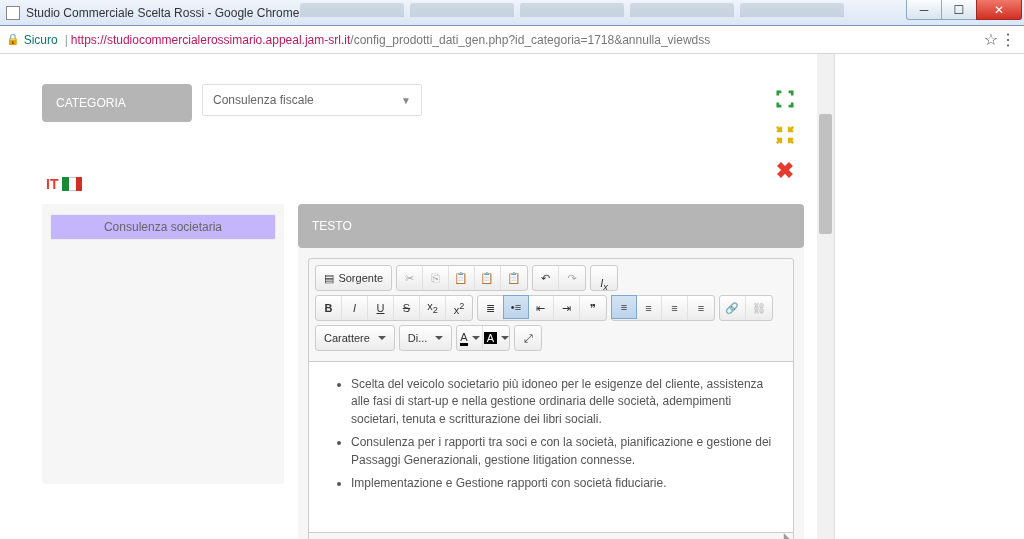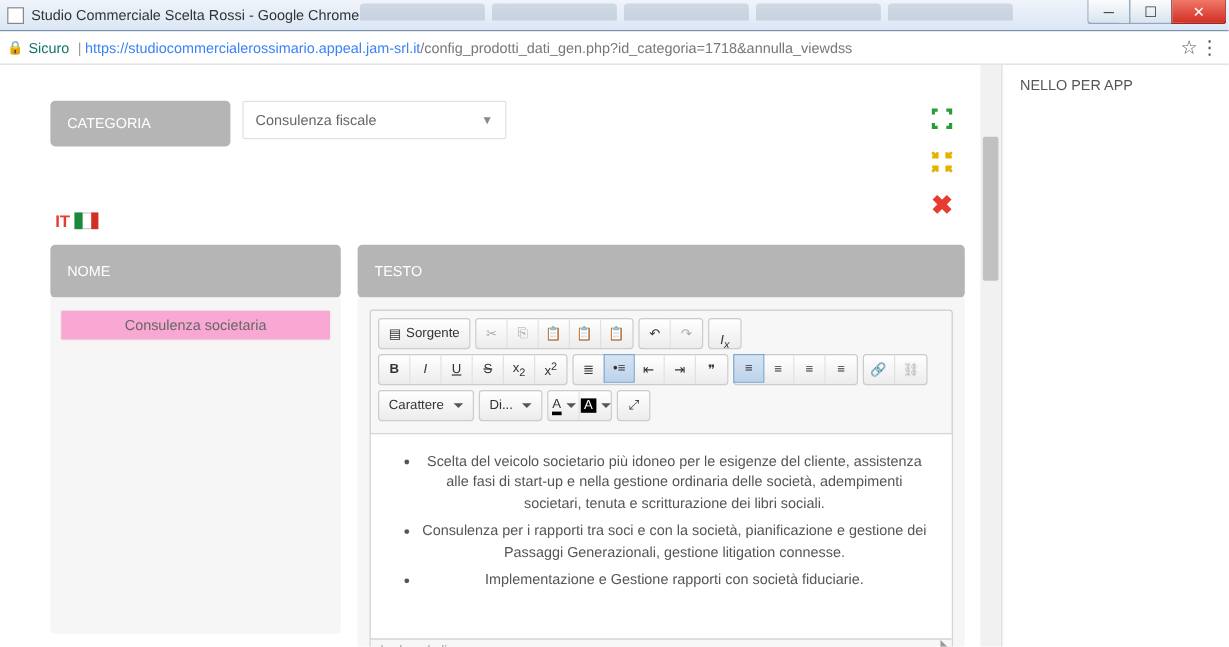--- a/index.html
+++ b/index.html
@@ -11,21 +11,21 @@
   .win-titlebar .title { font-size: 12px; color: #333; }
   .win-controls { position: absolute; right: 2px; top: 0; display: flex; }
   .win-btn { width: 36px; height: 20px; display: flex; align-items: center; justify-content: center; font-size: 12px; color: #333; background: linear-gradient(to bottom,#fcfcfd,#d8e4f0); border: 1px solid #8fa7c1; border-top: none; margin-left: -1px; }
   .win-btn.close { background: linear-gradient(to bottom,#f07868,#d22f24); color: #fff; border-radius: 0 0 3px 0; border-color:#9b2a22; width:46px;}
   .win-btn.min { border-radius: 0 0 0 3px;}
 
   
   .addrbar { display: flex; align-items: center; height: 28px; padding: 0 6px; border-bottom: 1px solid #d6d6d6; }
   .addrbar .secure { color: #0f766e; font-size: 12px; margin-right: 4px; }
   .addrbar .url { font-size: 12px; color: #777; }
-  .addrbar .url .host { color: #3b82f6; }
+  .addrbar .url .host { color: #be185d; }
   .addrbar .star { position: absolute; right: 26px; }
   .addrbar .menu3 { position: absolute; right: 8px; color:#555; }
 
   .viewport { position: relative; width: 1024px; height: 485px; display:flex; }
   .page-area { width: 835px; height: 100%; overflow: hidden; position: relative; background:#fff; border-right: 1px solid #e0e0e0;}
   .page-scroll { position: absolute; right: 0; top: 0; bottom: 0; width: 17px; background:#f1f1f1; }
   .page-scroll .thumb { position:absolute; top:60px; left:2px; right:2px; height:120px; background:#c1c1c1; border-radius: 2px;}
   .right-pane { flex:1; background:#fff; padding:10px 14px; border-left:1px solid #f0f0f0;}
   .right-pane .txt { font-size:12px; color:#555; }
 
@@ -48,35 +48,35 @@
   .flag { width:20px; height:14px; display:flex; }
   .flag span{ flex:1;}
   .flag .g{background:#1a8a3a;} .flag .w{background:#fff;border-top:1px solid #ccc;border-bottom:1px solid #ccc;} .flag .r{background:#d22f24;}
 
   .cols { display:flex; gap:14px;}
   .col-n { width: 242px;}
   .col-t { flex:1;}
   .col-head { height:44px; border-radius:4px; background:#b5b5b5; color:#fff; display:flex; align-items:center; padding-left:14px; font-size:12px;}
   .col-body { background:#f6f6f6; border-radius:0 0 4px 4px; padding:10px 8px;}
 
-  .name-input { width: 100%; background:#f9a8d4; border:1px solid #eee; border-radius:2px; height:26px; font-size:12px; text-align:center; color:#666; padding:0 8px;}
+  .name-input { width: 100%; background:#c4b5fd; border:1px solid #eee; border-radius:2px; height:26px; font-size:12px; text-align:center; color:#666; padding:0 8px;}
   .col-n .col-body{ min-height:280px;}
 
   
   .ck { border:1px solid #ccc; border-radius:3px; background:#f7f7f7; }
   .ck-top { border-bottom:1px solid #ccc; padding:6px;}
   .tb-row { display:flex; gap:4px; flex-wrap:wrap; margin-bottom:4px;}
   .tb-group { display:flex; border:1px solid #ccc; border-radius:3px; background:linear-gradient(#fff,#ececec);}
   .tb-btn { width:26px; height:24px; display:flex; align-items:center; justify-content:center; font-size:11px; color:#333; border-right:1px solid #e1e1e1; position:relative;}
   .tb-btn:last-child{border-right:none;}
   .tb-btn.wide{ width:auto; padding:0 8px; gap:4px; font-size:11px;}
   .tb-btn.dis { color:#aaa;}
   .tb-btn.active { background: linear-gradient(#d5e4f3,#bcd3ec); border:1px solid #7fa7d1; margin:-1px;}
   .ck-content { background:#fff; min-height:170px; padding: 14px 20px; font-size:12px; color:#555; line-height:1.45;}
-  .ck-content ul { padding-left: 22px; list-style: disc; text-align: center; }
+  .ck-content ul { padding-left: 22px; list-style: disc; }
   .ck-content li { margin-bottom:6px;}
   .ck-path { background:#f7f7f7; border-top:1px solid #ccc; padding:3px 8px; font-size:11px; color:#555; display:flex; justify-content:space-between; align-items:center;}
   .ck-path .resize{ color:#999; letter-spacing:-3px; transform:rotate(-45deg) translate(2px,-2px); font-size:12px;}
 
   .caret-down::after{content:""; display:inline-block; border:4px solid transparent; border-top-color:#555; margin-left:4px; transform:translateY(2px);}
 
   .top-tabs-hint{ position:absolute; top:3px; left:300px; right:180px; display:flex; gap:6px;}
   .top-tab-ghost{ flex:1; height:14px; background:rgba(120,140,160,0.25); border-radius:3px 3px 0 0;}
 </style>
 </head>
@@ -154,21 +154,20 @@
         <span class="it">IT</span>
         <span class="flag">
             <span class="g"></span>
             <span class="w"></span>
             <span class="r"></span>
           </span>
       </div>
 
       <div class="cols">
         <div class="col-n">
-          <div class="col-head">NOME</div>
           <div class="col-body">
             <input class="name-input" value="Consulenza societaria" style="">
           </div>
         </div>
 
         <div class="col-t">
           <div class="col-head">TESTO</div>
           <div class="col-body" style="padding:10px;">
             <div class="ck">
               <div class="ck-top">
@@ -321,16 +320,13 @@
           </div>
         </div>
       </div>
 
     </div>
     <div class="page-scroll">
       <div class="thumb"></div>
     </div>
   </div>
 
-  <div class="right-pane">
-    <div class="txt">NELLO PER APP</div>
-  </div>
 </div>
 
 </body></html>

